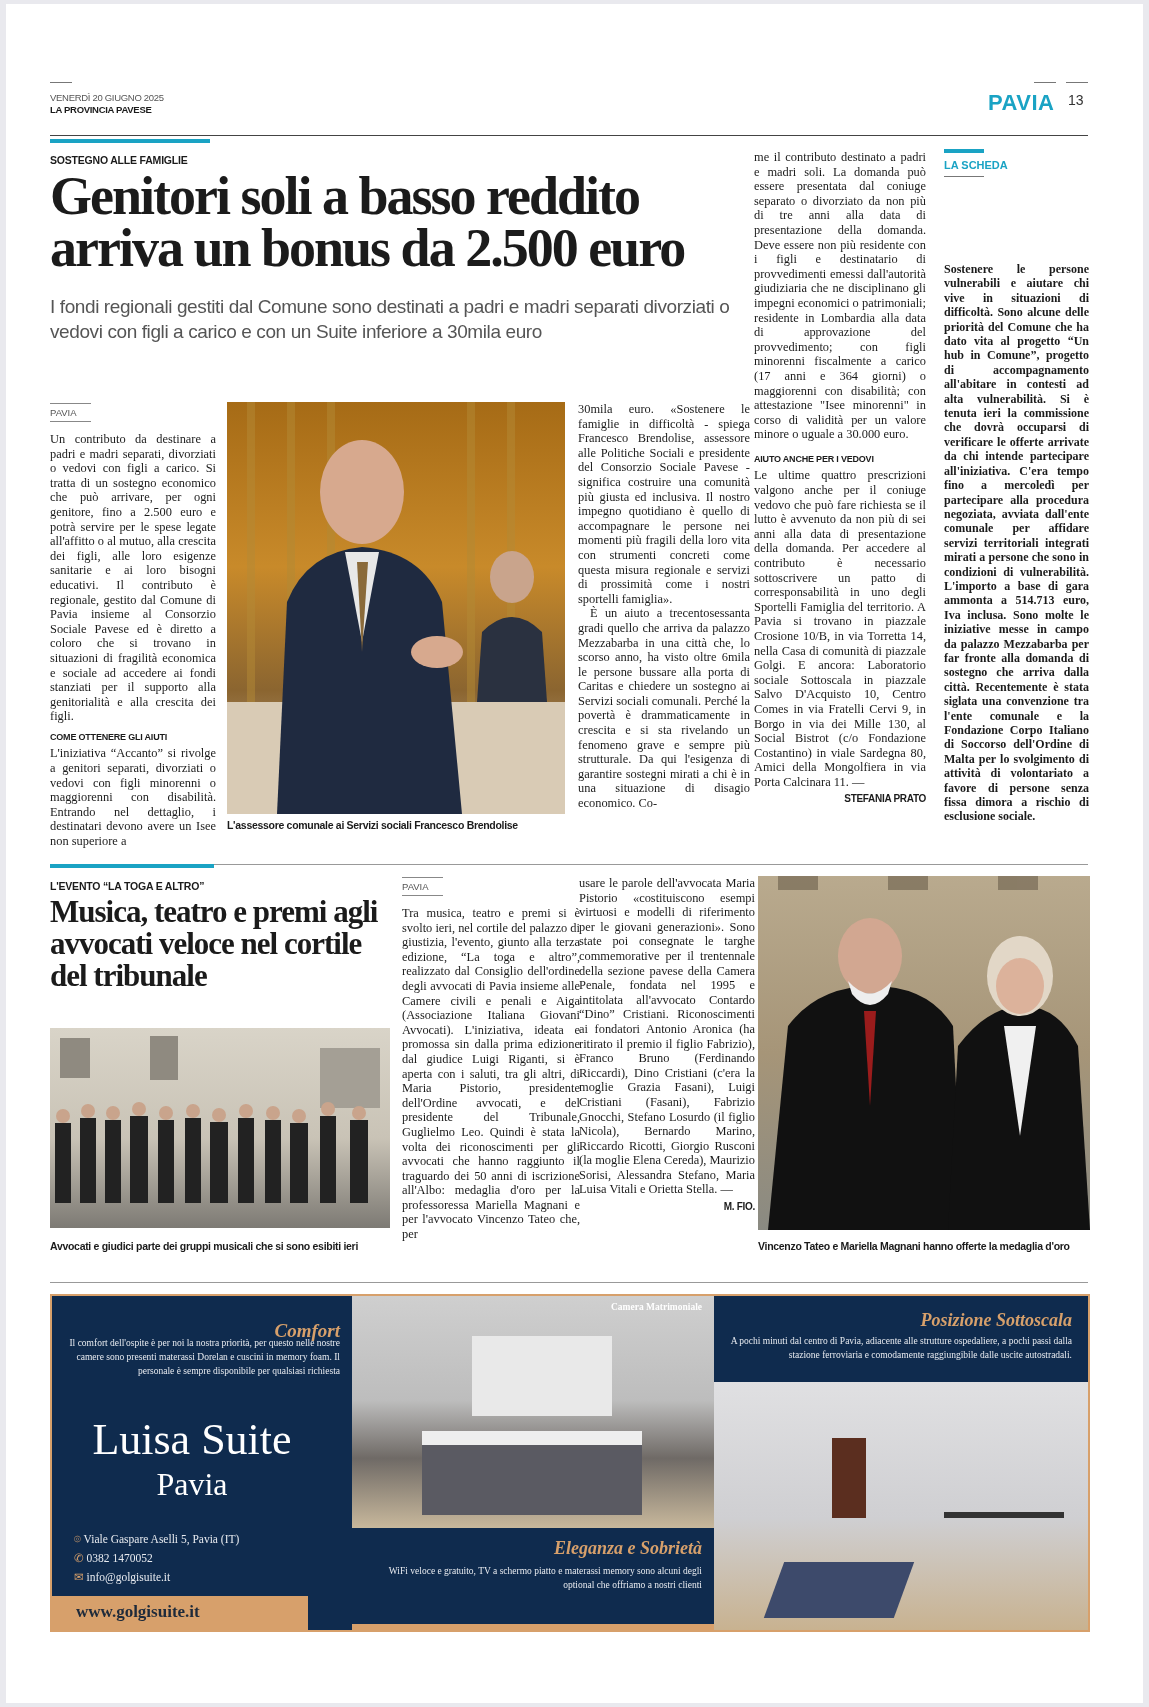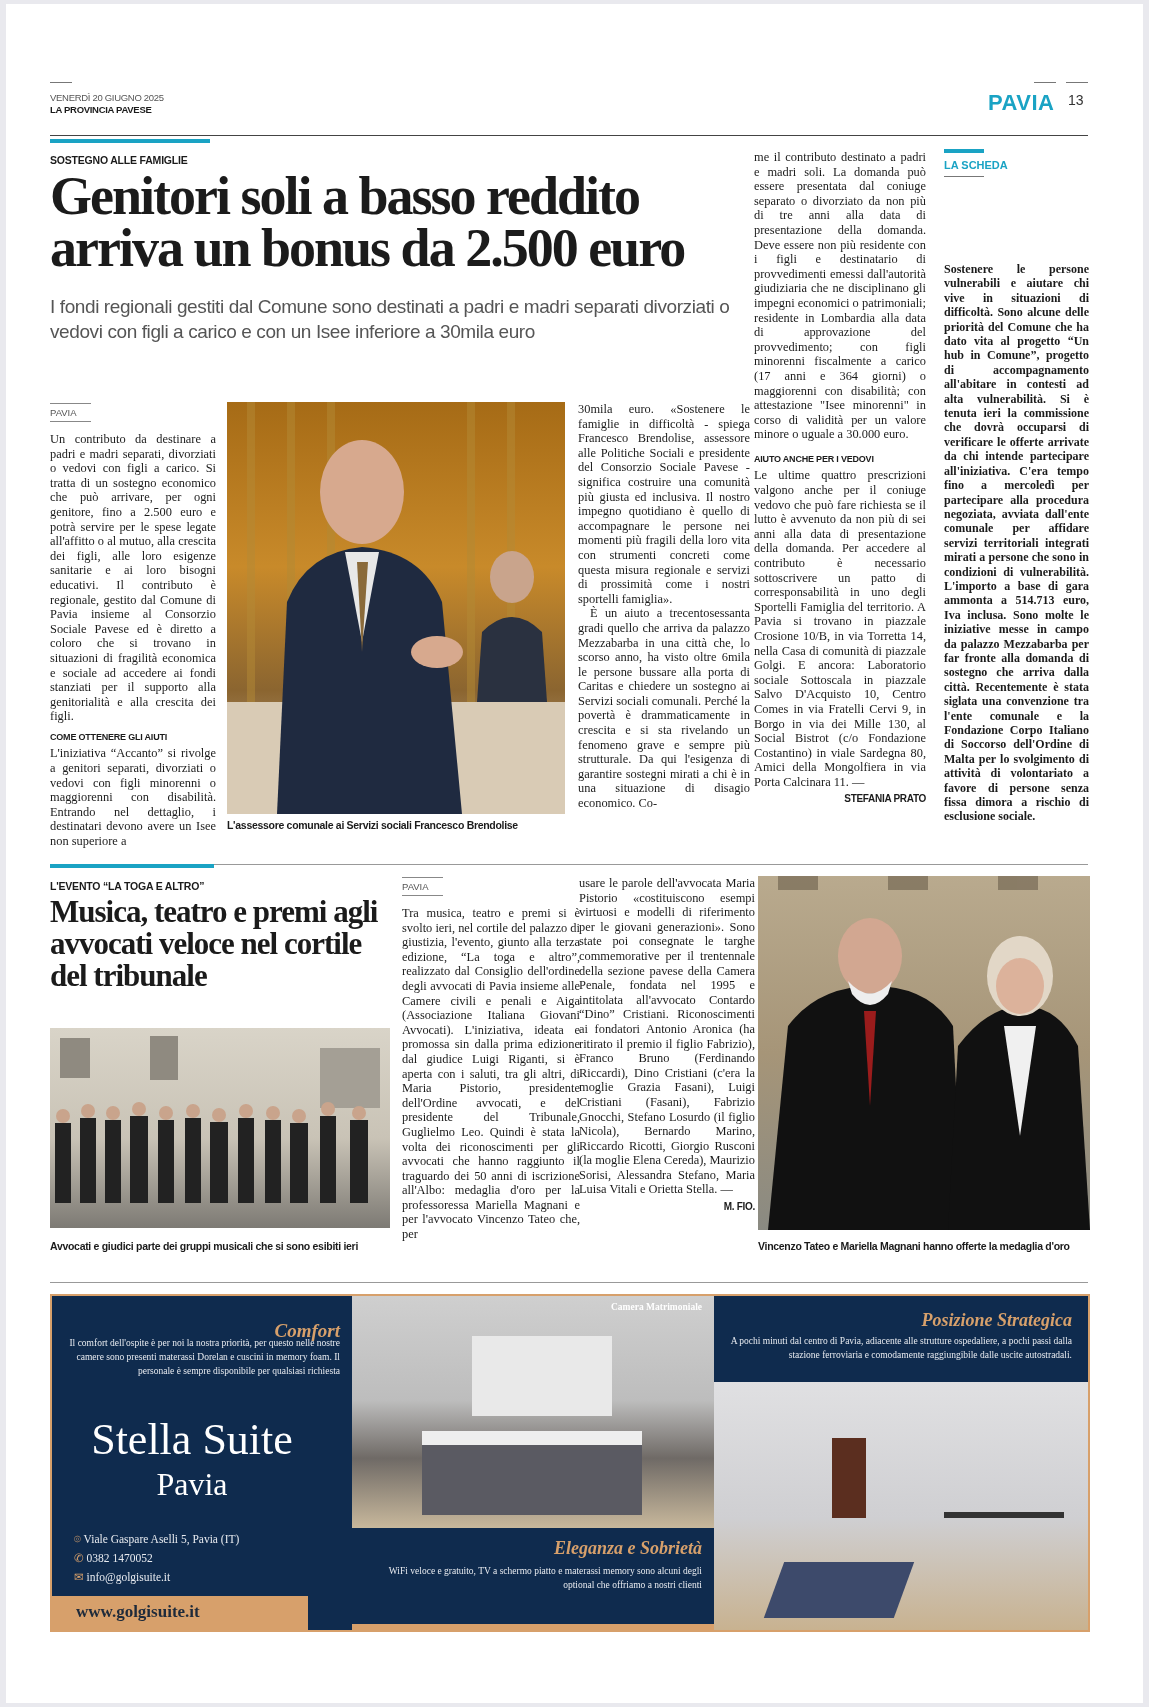--- a/index.html
+++ b/index.html
@@ -35,21 +35,21 @@
   <div class="abs sans" style="left:982px;top:86px;font-size:22px;font-weight:bold;color:#1aa3c4;letter-spacing:0.5px;">PAVIA</div>
   <div class="abs sans" style="left:1062px;top:88px;font-size:14px;color:#333;">13</div>
   <div class="abs rule" style="left:44px;top:131px;width:1038px;"></div>
 
   <div class="abs accent" style="left:44px;top:135px;width:160px;height:4px;"></div>
   <div class="abs cond kicker" style="left:44px;top:150px;">SOSTEGNO ALLE FAMIGLIE</div>
   <div class="abs" style="left:44px;top:166px;font-size:54px;line-height:52px;font-weight:bold;letter-spacing:-2px;white-space:nowrap;">
     <div>Genitori soli a basso reddito</div>
     <div>arriva un bonus da 2.500 euro</div>
   </div>
-  <div class="abs sans" style="left:44px;top:290px;width:680px;font-size:19px;line-height:25px;color:#555;font-weight:300;letter-spacing:-0.4px;">I fondi regionali gestiti dal Comune sono destinati a padri e madri separati divorziati o vedovi con figli a carico e con un Isee inferiore a 30mila euro</div>
+  <div class="abs sans" style="left:44px;top:290px;width:680px;font-size:19px;line-height:25px;color:#555;font-weight:300;letter-spacing:-0.4px;">I fondi regionali gestiti dal Comune sono destinati a padri e madri separati divorziati o vedovi con figli a carico e con un Suite inferiore a 30mila euro</div>
 
   <div class="abs" style="left:44px;top:398px;width:166px;">
     <div class="dateline sans">PAVIA</div>
     <div class="body" style="margin-top:10px;">
       <p>Un contributo da destinare a padri e madri separati, divorziati o vedovi con figli a carico. Si tratta di un sostegno economico che può arrivare, per ogni genitore, fino a 2.500 euro e potrà servire per le spese legate all'affitto o al mutuo, alla crescita dei figli, alle loro esigenze sanitarie e ai loro bisogni educativi. Il contributo è regionale, gestito dal Comune di Pavia insieme al Consorzio Sociale Pavese ed è diretto a coloro che si trovano in situazioni di fragilità economica e sociale ad accedere ai fondi stanziati per il supporto alla genitorialità e alla crescita dei figli.</p>
       <div class="subhead cond">COME OTTENERE GLI AIUTI</div>
       <p>L'iniziativa “Accanto” si rivolge a genitori separati, divorziati o vedovi con figli minorenni o maggiorenni con disabilità. Entrando nel dettaglio, i destinatari devono avere un Isee non superiore a</p>
     </div>
   </div>
 
@@ -162,42 +162,42 @@
     </svg>
   </div>
   <div class="abs cond caption" style="left:752px;top:1236px;">Vincenzo Tateo e Mariella Magnani hanno offerte la medaglia d'oro</div>
 
   <div class="abs rule" style="left:44px;top:1278px;width:1038px;background:#999;"></div>
 
   <div class="abs" style="left:44px;top:1290px;width:1040px;height:338px;background:#d7a06b;">
     <div class="abs ad-dark" style="left:2px;top:2px;width:300px;height:334px;">
       <div class="abs gold" style="right:12px;top:24px;font-size:19px;font-style:italic;font-weight:bold;">Comfort</div>
       <div class="abs" style="left:8px;right:12px;top:40px;font-size:9.5px;line-height:14px;text-align:right;color:#e8ebf0;">Il comfort dell'ospite è per noi la nostra priorità, per questo nelle nostre camere sono presenti materassi Dorelan e cuscini in memory foam. Il personale è sempre disponibile per qualsiasi richiesta</div>
-      <div class="abs" style="left:0;width:280px;top:118px;text-align:center;font-size:44px;color:#fff;">Stella Suite</div>
+      <div class="abs" style="left:0;width:280px;top:118px;text-align:center;font-size:44px;color:#fff;">Luisa Suite</div>
       <div class="abs" style="left:0;width:280px;top:170px;text-align:center;font-size:32px;color:#fff;">Pavia</div>
       <div class="abs" style="left:22px;top:234px;font-size:11.5px;line-height:19px;color:#e8ebf0;">
         <div><span class="gold">⌾</span> <span>Viale Gaspare Aselli 5, Pavia (IT)</span></div>
         <div><span class="gold">✆</span> <span>0382 1470052</span></div>
         <div><span class="gold">✉</span> <span>info@golgisuite.it</span></div>
       </div>
     </div>
     <div class="abs" style="left:2px;top:302px;width:256px;height:34px;background:#d7a06b;">
       <div style="padding:6px 0 0 24px;font-size:17px;font-weight:bold;color:#1e2a3a;">www.golgisuite.it</div>
     </div>
     <div class="abs" style="left:302px;top:2px;width:362px;height:232px;background:linear-gradient(180deg,#cfcfcf 0%,#bdbdbd 45%,#6f6a66 70%,#c8b89c 100%);">
       <div class="abs" style="right:12px;top:6px;font-size:9.5px;font-weight:bold;color:#fff;">Camera Matrimoniale</div>
       <div class="abs" style="left:120px;top:40px;width:140px;height:80px;background:#e9e9e9;"></div>
       <div class="abs" style="left:70px;top:135px;width:220px;height:70px;background:#5a5a62;border-top:14px solid #eee;"></div>
     </div>
     <div class="abs ad-dark" style="left:302px;top:234px;width:362px;height:96px;">
       <div class="abs gold" style="right:12px;top:10px;font-size:18px;font-style:italic;font-weight:bold;">Eleganza e Sobrietà</div>
       <div class="abs" style="left:12px;right:12px;top:36px;font-size:9.5px;line-height:14px;text-align:right;color:#e8ebf0;">WiFi veloce e gratuito, TV a schermo piatto e materassi memory sono alcuni degli optional che offriamo a nostri clienti</div>
     </div>
     <div class="abs ad-dark" style="left:664px;top:2px;width:374px;height:86px;">
-      <div class="abs gold" style="right:16px;top:14px;font-size:18px;font-style:italic;font-weight:bold;">Posizione Strategica</div>
+      <div class="abs gold" style="right:16px;top:14px;font-size:18px;font-style:italic;font-weight:bold;">Posizione Sottoscala</div>
       <div class="abs" style="left:10px;right:16px;top:38px;font-size:9.5px;line-height:14px;text-align:right;color:#e8ebf0;">A pochi minuti dal centro di Pavia, adiacente alle strutture ospedaliere, a pochi passi dalla stazione ferroviaria e comodamente raggiungibile dalle uscite autostradali.</div>
     </div>
     <div class="abs" style="left:664px;top:88px;width:374px;height:248px;background:linear-gradient(180deg,#e0e0e2 0%,#cfcfd2 55%,#c8b290 100%);">
       <div class="abs" style="left:118px;top:56px;width:34px;height:80px;background:#5b2e1f;"></div>
       <div class="abs" style="left:60px;top:180px;width:130px;height:56px;background:#3d4a6b;transform:skewX(-20deg);"></div>
       <div class="abs" style="left:230px;top:130px;width:120px;height:6px;background:#333;"></div>
     </div>
   </div>
 
 </div>

